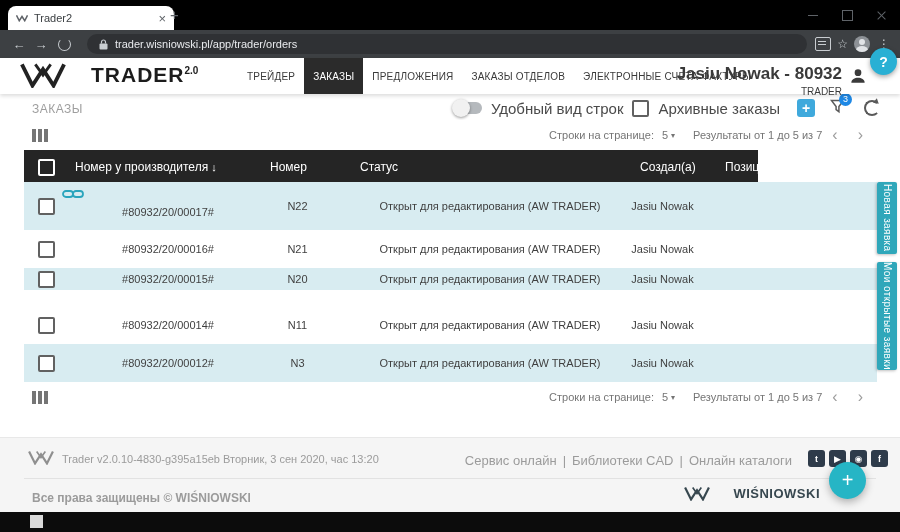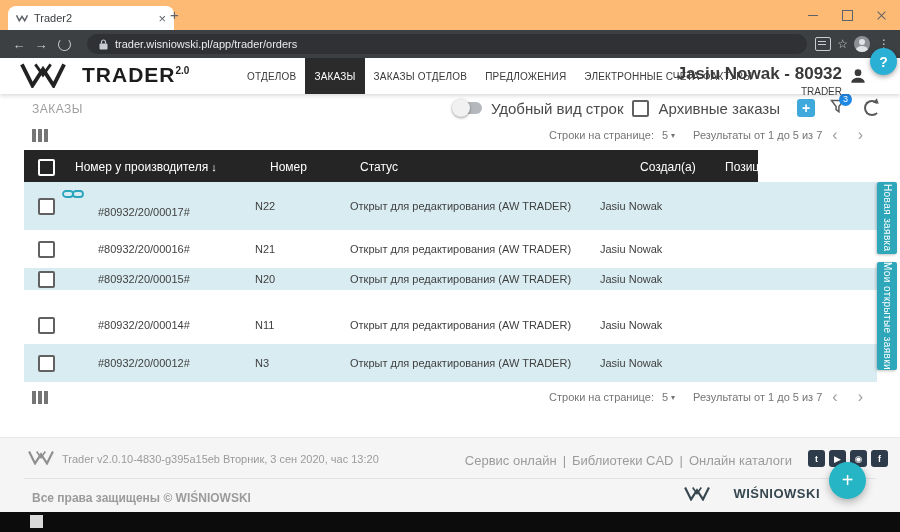--- a/index.html
+++ b/index.html
@@ -1,20 +1,20 @@
 <!DOCTYPE html>
 <html><head>
 <meta charset="utf-8">
 <style>
   html,body{margin:0;padding:0;}
   body{font-family:"Liberation Sans","DejaVu Sans",sans-serif;background:#fff;}
   .screen{position:relative;width:900px;height:532px;overflow:hidden;background:#fff;}
 
   
-  .tabstrip{position:absolute;top:0;left:0;right:0;height:38px;background:#fdba74;}
+  .tabstrip{position:absolute;top:0;left:0;right:0;height:38px;background:#000000;}
   .tab{position:absolute;left:8px;top:6px;width:150px;height:24px;background:#fff;border-radius:8px 8px 0 0;display:flex;align-items:center;gap:6px;padding:0 8px;}
   .favicon{width:12px;height:8px;color:#5f6368;flex:0 0 auto;}
   .tab-title{flex:1;font-size:11px;color:#3c4043;white-space:nowrap;overflow:hidden;}
   .tab-close{font-size:13px;color:#5f6368;line-height:1;cursor:pointer;}
   .newtab{position:absolute;left:170px;top:6px;font-size:15px;color:#5f6368;}
   .winctrl{position:absolute;right:2px;top:0;height:30px;display:flex;}
   .winbtn{width:34px;height:30px;display:flex;align-items:center;justify-content:center;}
   .ic-min{width:10px;height:1px;background:#5f6368;}
   .ic-max{width:9px;height:9px;border:1px solid #5f6368;}
   .ic-close{position:relative;width:11px;height:11px;}
@@ -32,21 +32,21 @@
   .tr-icon{width:14px;height:12px;border:1px solid #c9cdd1;border-radius:2px;position:relative;}
   .tr-icon::after{content:"";position:absolute;left:2px;top:3px;width:8px;height:1px;background:#c9cdd1;box-shadow:0 3px 0 #c9cdd1;}
   .star{color:#c9cdd1;font-size:12px;line-height:1;}
   .avatar{width:16px;height:16px;border-radius:50%;background:#8d9196;position:relative;overflow:hidden;}
   .avatar::before{content:"";position:absolute;left:5px;top:3px;width:6px;height:6px;border-radius:50%;background:#e1e3e6;}
   .avatar::after{content:"";position:absolute;left:2px;top:10px;width:12px;height:8px;border-radius:50%;background:#e1e3e6;}
   .kebab{color:#c9cdd1;font-size:12px;width:16px;text-align:center;}
 
   
   .appheader{position:absolute;top:58px;left:0;right:0;height:36px;background:#fff;box-shadow:0 2px 4px rgba(0,0,0,.14);z-index:5;}
-  .logo{position:absolute;left:20px;top:4px;display:flex;align-items:center;gap:16px;}
+  .logo{position:absolute;left:20px;top:4px;display:flex;align-items:center;gap:25px;}
   .logo-mark{width:46px;height:26px;color:#222;}
   .logo-text{font-size:21px;font-weight:700;color:#1c1c1c;letter-spacing:1px;}
   .logo-sup{font-size:10px;font-weight:700;vertical-align:8px;letter-spacing:0;}
   .mainnav{position:absolute;left:238px;top:0;height:36px;display:flex;}
   .mnav-item{display:flex;align-items:center;padding:0 9px;font-size:10px;color:#3a3a3a;letter-spacing:.2px;cursor:pointer;white-space:nowrap;}
   .mnav-item.active{background:#2b2b2b;color:#fff;}
   .userblock{position:absolute;right:58px;top:5px;text-align:right;line-height:1.3;}
   .user-name{font-size:17px;font-weight:700;color:#3a3a3a;display:block;}
   .user-role{font-size:10px;color:#3a3a3a;display:block;}
   .person-ico{position:absolute;right:32px;top:8px;width:20px;height:20px;color:#3a3a3a;}
@@ -86,21 +86,21 @@
   .sort{font-size:11px;margin-left:3px;}
   .trow{position:absolute;left:24px;width:853px;cursor:pointer;}
   .row-alt{background:#d8ecf1;}
   .row-w{background:#fff;border-bottom:1px solid #ececec;}
   .r1{top:182px;height:48px;}
   .r2{top:230px;height:38px;}
   .r3{top:268px;height:22px;}
   .r4{top:306px;height:38px;}
   .r5{top:344px;height:38px;}
   .row-cbx{position:absolute;left:14px;top:50%;margin-top:-8px;width:13px;height:13px;border:2px solid #616161;border-radius:2px;background:#fff;cursor:pointer;}
-  .cell{position:absolute;top:50%;transform:translateY(-50%);font-size:11px;color:#3f3f3f;white-space:nowrap;}
+  .cell{position:absolute;top:50%;transform:translateY(-50%);font-size:11px;color:#3f3f3f;text-align:center;white-space:nowrap;}
   .c1{left:74px;width:140px;}
   .c2{left:231px;width:85px;}
   .c3{left:326px;width:280px;}
   .c4{left:576px;width:125px;}
   .r1 .c1{top:62%;}
   .chain{position:absolute;left:38px;top:6px;width:22px;height:12px;color:#2aa5bd;}
 
   
   .side-tab{position:absolute;right:3px;width:20px;background:#2fa7ba;color:#fff;writing-mode:vertical-rl;font-size:10px;letter-spacing:.4px;border-radius:2px;display:flex;align-items:center;justify-content:center;box-shadow:-1px 1px 3px rgba(0,0,0,.25);z-index:8;cursor:pointer;white-space:nowrap;}
   .st1{top:182px;height:72px;}
@@ -173,24 +173,24 @@
 
   <div class="appheader">
     <div class="logo">
       <svg class="logo-mark" viewBox="0 0 48 26">
         <path d="M2 2 L13 24 L24 7 L35 24 L46 2" fill="none" stroke="currentColor" stroke-width="4"></path>
         <path d="M16 2 L24 13 L32 2" fill="none" stroke="currentColor" stroke-width="3"></path>
       </svg>
       <span class="logo-text"><span>TRADER</span><span class="logo-sup">2.0</span></span>
     </div>
     <div class="mainnav">
-      <span class="mnav-item">ОТДЕЛОВ</span>
+      <span class="mnav-item">ТРЕЙДЕР</span>
       <span class="mnav-item active">ЗАКАЗЫ</span>
+      <span class="mnav-item">ПРЕДЛОЖЕНИЯ</span>
       <span class="mnav-item">ЗАКАЗЫ ОТДЕЛОВ</span>
-      <span class="mnav-item">ПРЕДЛОЖЕНИЯ</span>
       <span class="mnav-item">ЭЛЕКТРОННЫЕ СЧЕТА-ФАКТУРЫ</span>
     </div>
     <div class="userblock">
       <span class="user-name">Jasiu Nowak - 80932</span>
       <span class="user-role">TRADER</span>
     </div>
     <svg class="person-ico" viewBox="0 0 24 24">
         <circle cx="12" cy="8" r="4" fill="currentColor"></circle>
         <path d="M4 20c0-4 4-6 8-6s8 2 8 6z" fill="currentColor"></path>
       </svg>

